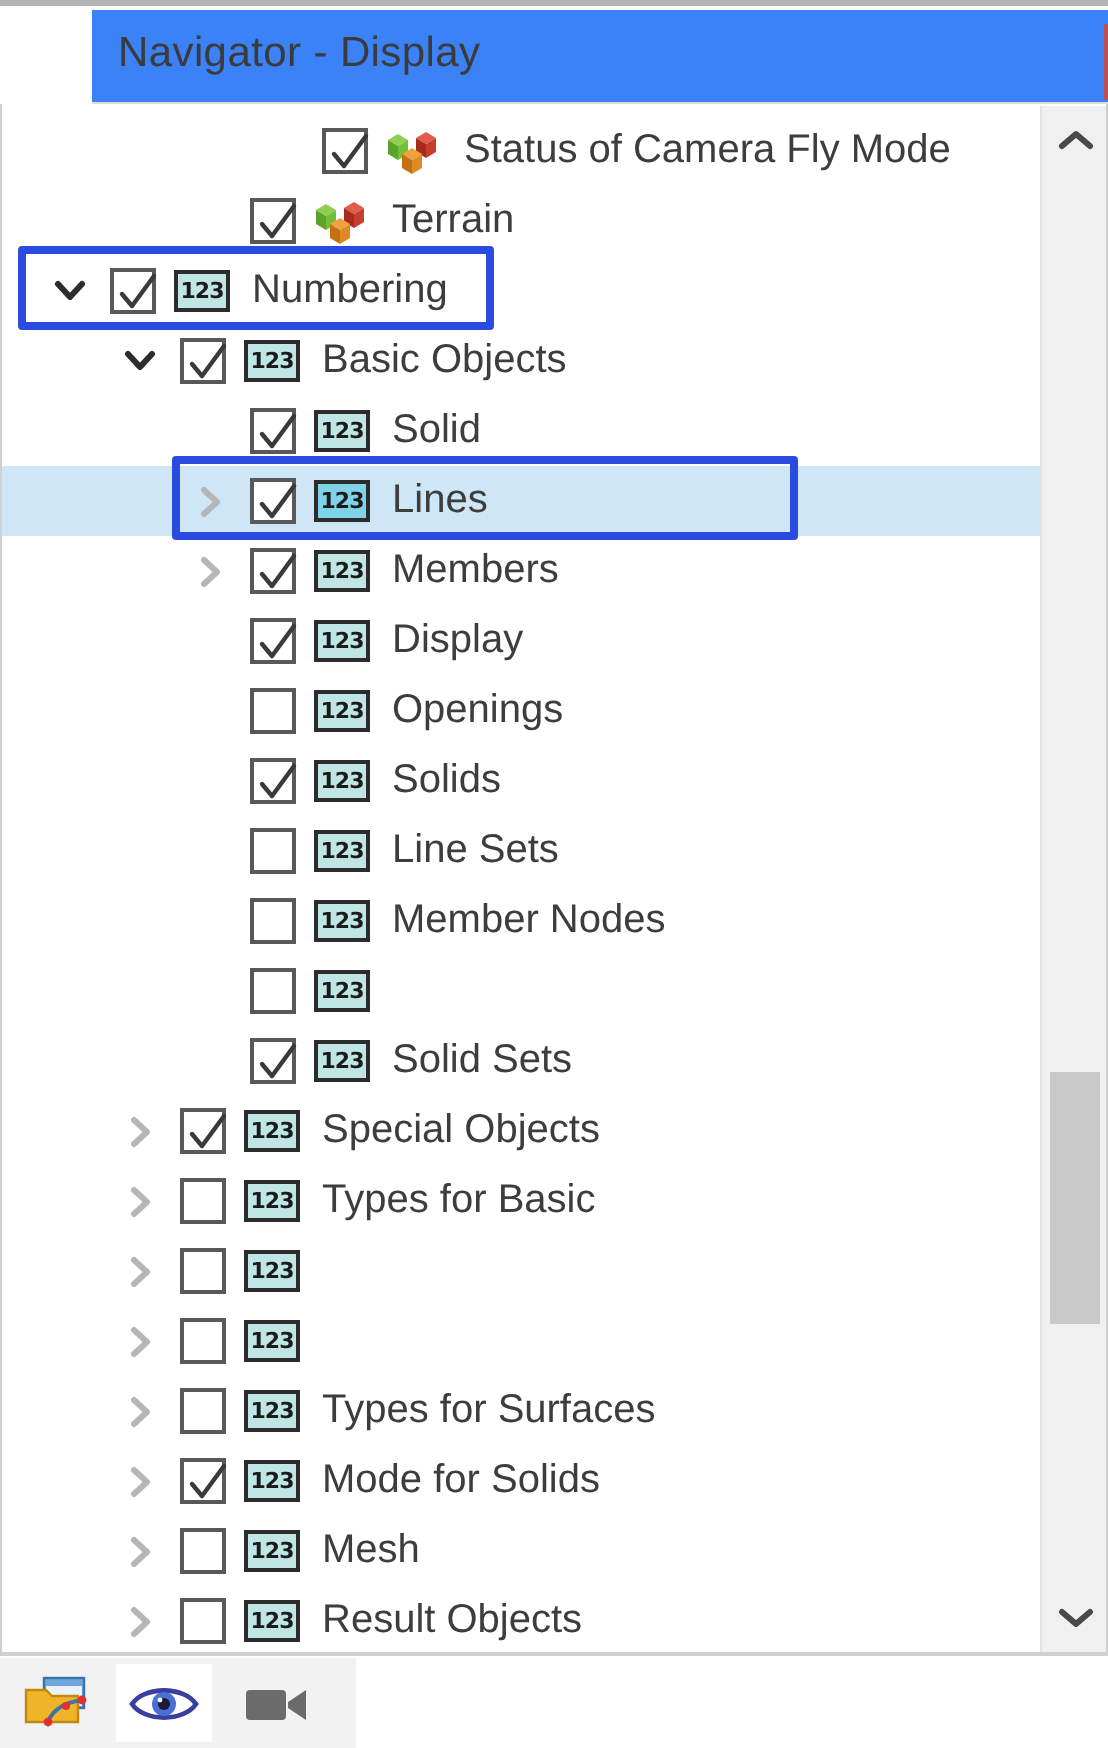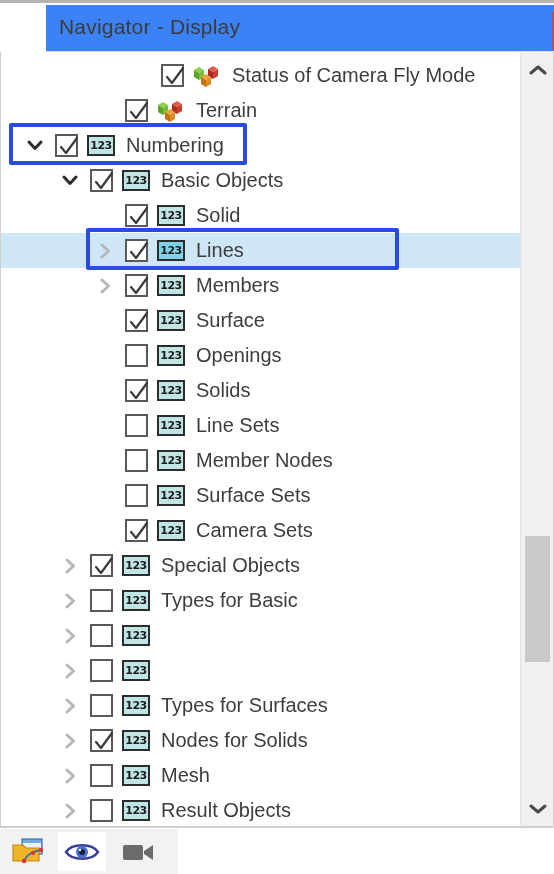--- a/index.html
+++ b/index.html
@@ -283,21 +283,21 @@
         <div style="width: 94px; flex: 0 0 auto;"></div>
         <div class="twisty"></div>
         <div style="width: 10px; flex: 0 0 auto;"></div>
         <div class="cbox">
           <svg width="21" height="21" viewBox="0 0 21 21">
             <path d="M3 11 L8 17 L19 2" stroke="#3a3a3a" stroke-width="2.2" fill="none" stroke-linecap="round" stroke-linejoin="round"></path>
           </svg>
         </div>
         <div style="width: 9px; flex: 0 0 auto;"></div>
         <div class="badge">123</div>
-        <div class="label">Surface</div>
+        <div class="label">Display</div>
       </div>
       <div class="row" style="top: 286px;">
         <div style="width: 94px; flex: 0 0 auto;"></div>
         <div class="twisty"></div>
         <div style="width: 10px; flex: 0 0 auto;"></div>
         <div class="cbox"></div>
         <div style="width: 9px; flex: 0 0 auto;"></div>
         <div class="badge">123</div>
         <div class="label">Openings</div>
       </div>
@@ -332,34 +332,33 @@
         <div class="badge">123</div>
         <div class="label">Member Nodes</div>
       </div>
       <div class="row" style="top: 426px;">
         <div style="width: 94px; flex: 0 0 auto;"></div>
         <div class="twisty"></div>
         <div style="width: 10px; flex: 0 0 auto;"></div>
         <div class="cbox"></div>
         <div style="width: 9px; flex: 0 0 auto;"></div>
         <div class="badge">123</div>
-        <div class="label">Surface Sets</div>
       </div>
       <div class="row" style="top: 461px;">
         <div style="width: 94px; flex: 0 0 auto;"></div>
         <div class="twisty"></div>
         <div style="width: 10px; flex: 0 0 auto;"></div>
         <div class="cbox">
           <svg width="21" height="21" viewBox="0 0 21 21">
             <path d="M3 11 L8 17 L19 2" stroke="#3a3a3a" stroke-width="2.2" fill="none" stroke-linecap="round" stroke-linejoin="round"></path>
           </svg>
         </div>
         <div style="width: 9px; flex: 0 0 auto;"></div>
         <div class="badge">123</div>
-        <div class="label">Camera Sets</div>
+        <div class="label">Solid Sets</div>
       </div>
       <div class="row" style="top: 496px;">
         <div style="width: 59px; flex: 0 0 auto;"></div>
         <div class="twisty">
           <svg width="11" height="16" viewBox="0 0 11 16">
             <path d="M2 2 L8.5 8 L2 14" stroke="#b6b6b6" stroke-width="3" fill="none" stroke-linecap="round" stroke-linejoin="round"></path>
           </svg>
         </div>
         <div style="width: 10px; flex: 0 0 auto;"></div>
         <div class="cbox">
@@ -429,21 +428,21 @@
           </svg>
         </div>
         <div style="width: 10px; flex: 0 0 auto;"></div>
         <div class="cbox">
           <svg width="21" height="21" viewBox="0 0 21 21">
             <path d="M3 11 L8 17 L19 2" stroke="#3a3a3a" stroke-width="2.2" fill="none" stroke-linecap="round" stroke-linejoin="round"></path>
           </svg>
         </div>
         <div style="width: 9px; flex: 0 0 auto;"></div>
         <div class="badge">123</div>
-        <div class="label">Nodes for Solids</div>
+        <div class="label">Mode for Solids</div>
       </div>
       <div class="row" style="top: 706px;">
         <div style="width: 59px; flex: 0 0 auto;"></div>
         <div class="twisty">
           <svg width="11" height="16" viewBox="0 0 11 16">
             <path d="M2 2 L8.5 8 L2 14" stroke="#b6b6b6" stroke-width="3" fill="none" stroke-linecap="round" stroke-linejoin="round"></path>
           </svg>
         </div>
         <div style="width: 10px; flex: 0 0 auto;"></div>
         <div class="cbox"></div>

